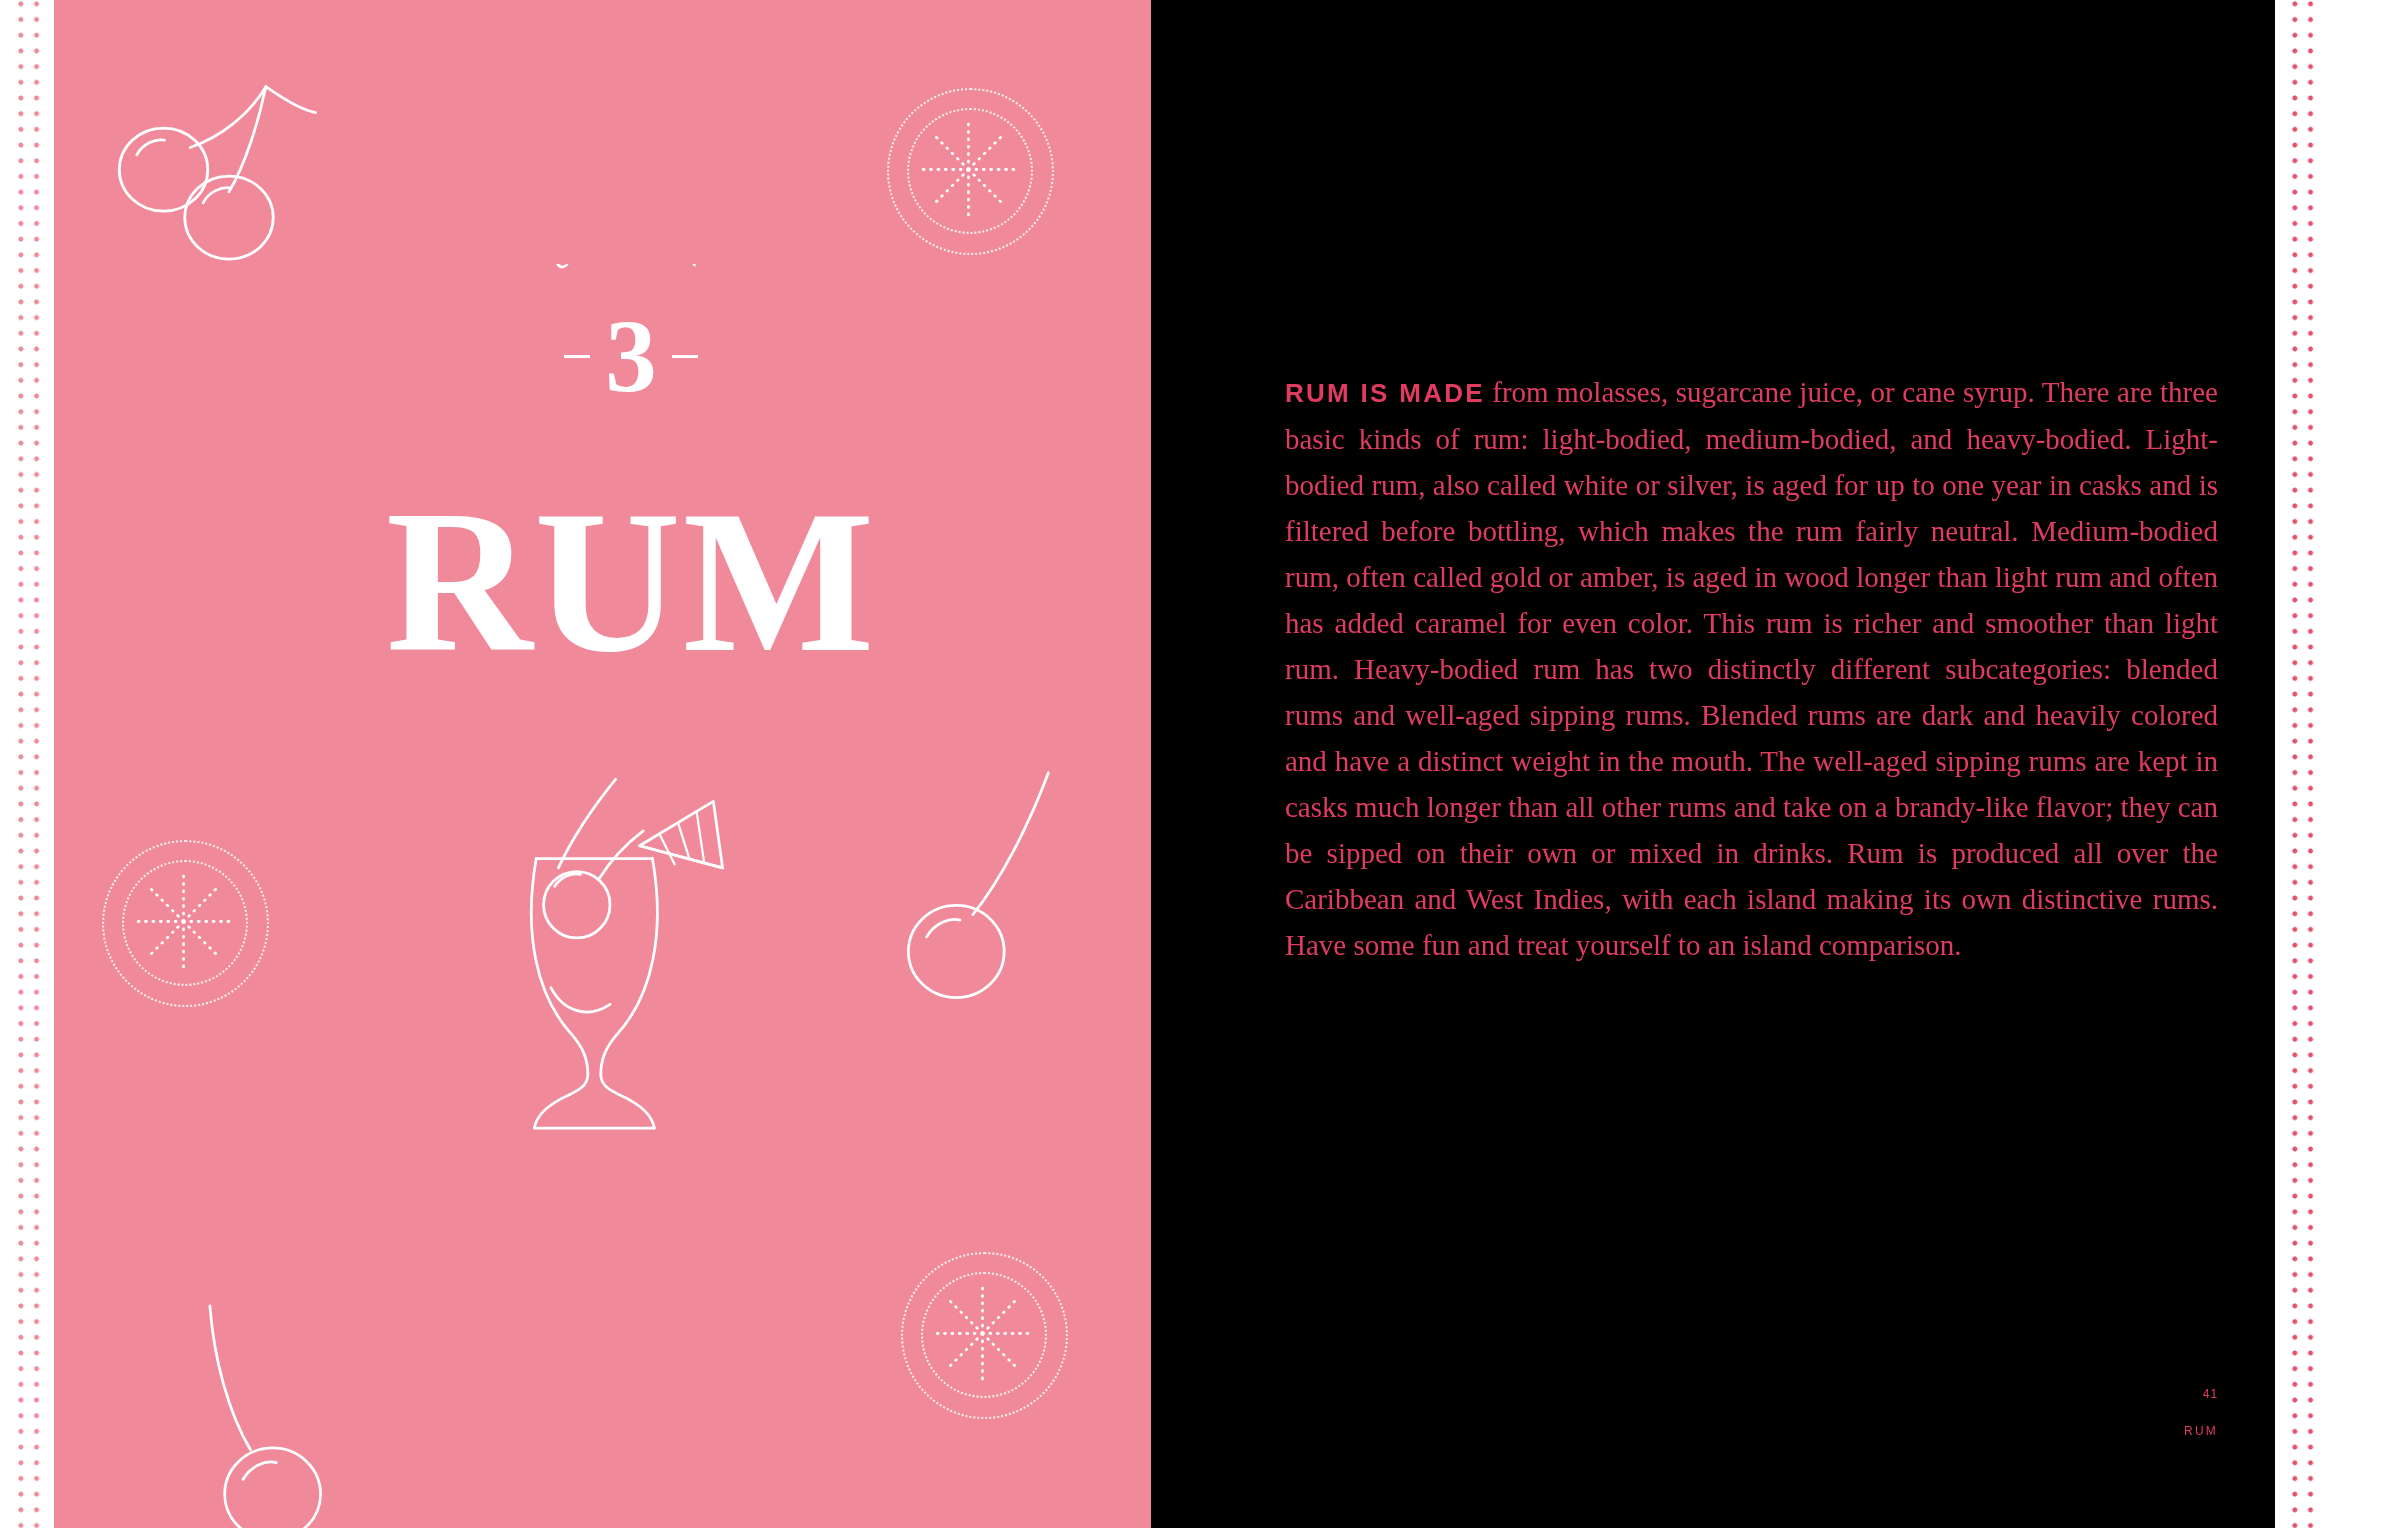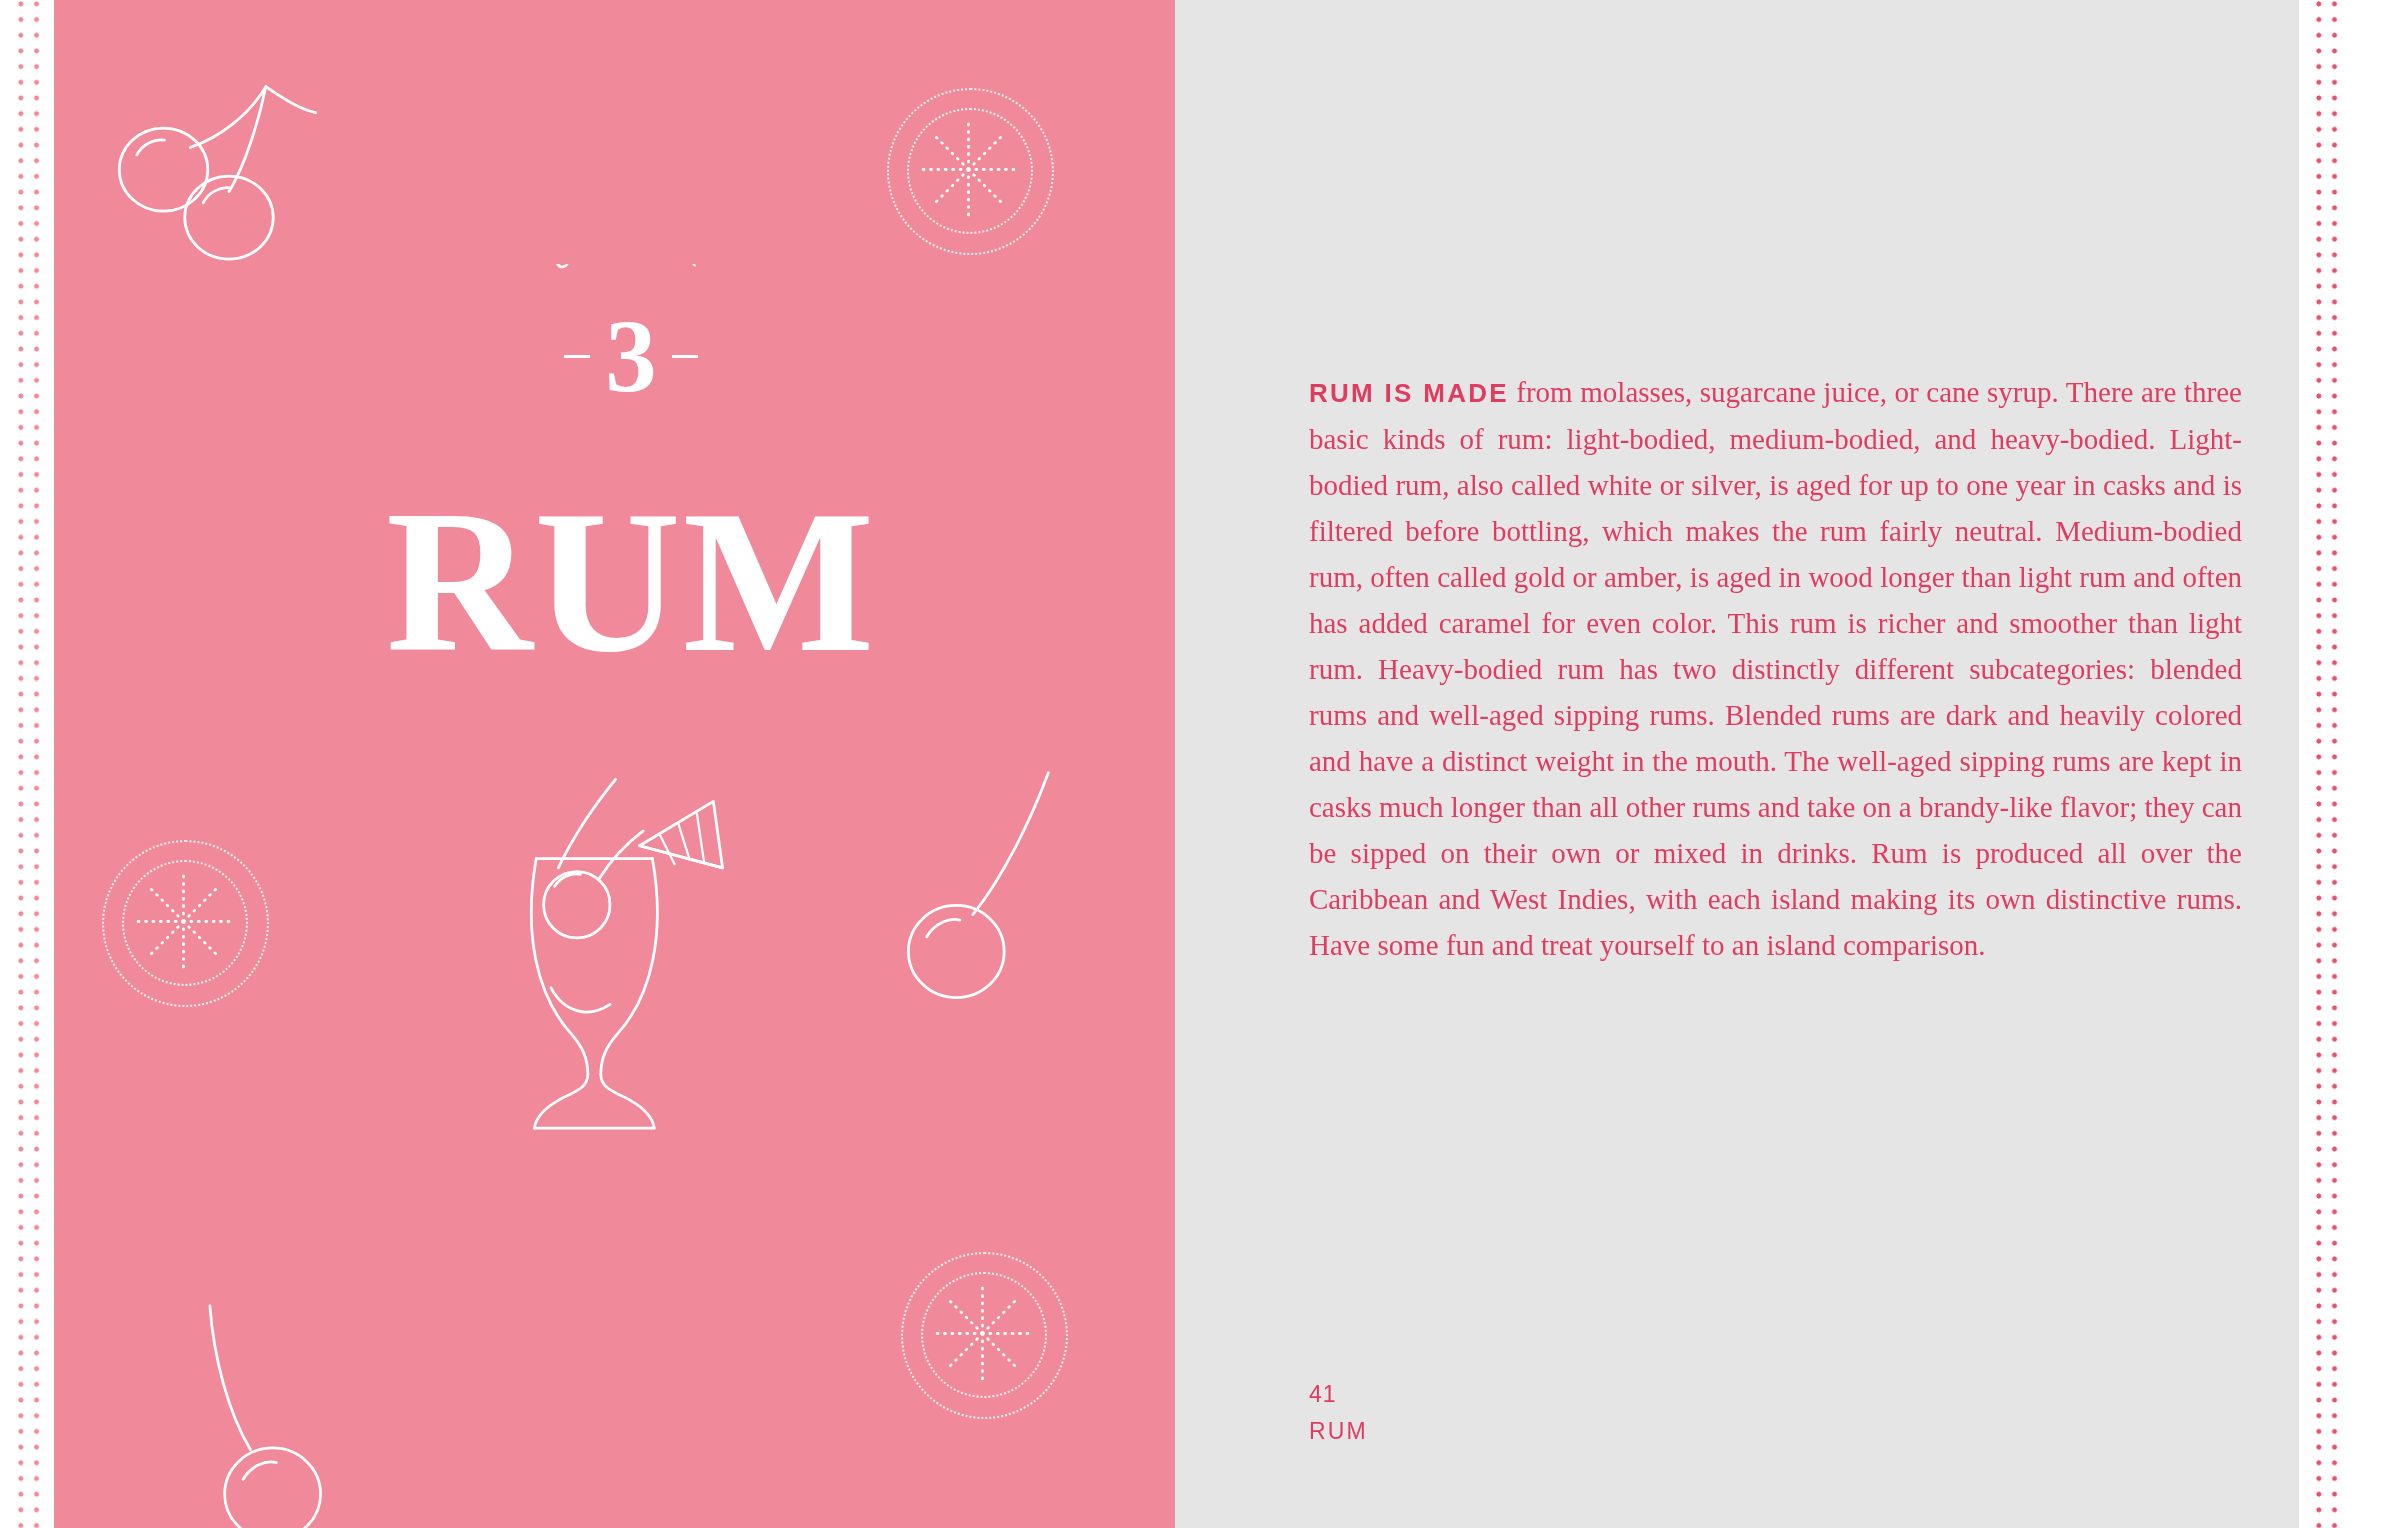--- a/index.html
+++ b/index.html
@@ -147,25 +147,25 @@
     border-radius: 50%;
     border: 2.8px dotted rgba(255,255,255,0.85);
   }
   .citrus-tr { left: 887px; top: 88px; width: 163px; height: 163px; }
   .citrus-ml { left: 102px; top: 840px; width: 163px; height: 163px; }
   .citrus-br { left: 901px; top: 1252px; width: 163px; height: 163px; }
 
   
   .right-page {
     position: absolute;
-    left: 1175px;
+    left: 1151px;
     top: 0;
     width: 1172px;
     height: 1529px;
-    background: #e5e5e5;
+    background: #000000;
   }
   .body-text {
     position: absolute;
     left: 134px;
     top: 340px;
     width: 933px;
     color: #e03c60;
     font-family: "Liberation Serif", serif;
     font-size: 29px;
     line-height: 46px;
@@ -176,24 +176,24 @@
     font-family: "Liberation Sans", sans-serif;
     font-weight: 700;
     font-size: 26px;
     letter-spacing: 2.2px;
   }
   .folio {
     position: absolute;
     left: 134px;
     top: 1376px;
     width: 933px;
-    text-align: left;
+    text-align: right;
     color: #e03c60;
     font-family: "Liberation Sans", sans-serif;
-    font-size: 23px;
+    font-size: 12px;
     letter-spacing: 0.9px;
     line-height: 37px;
   }
   .folio .running-head {
     display: block;
     letter-spacing: 2.2px;
   }
 </style>
 </head>
 <body>

